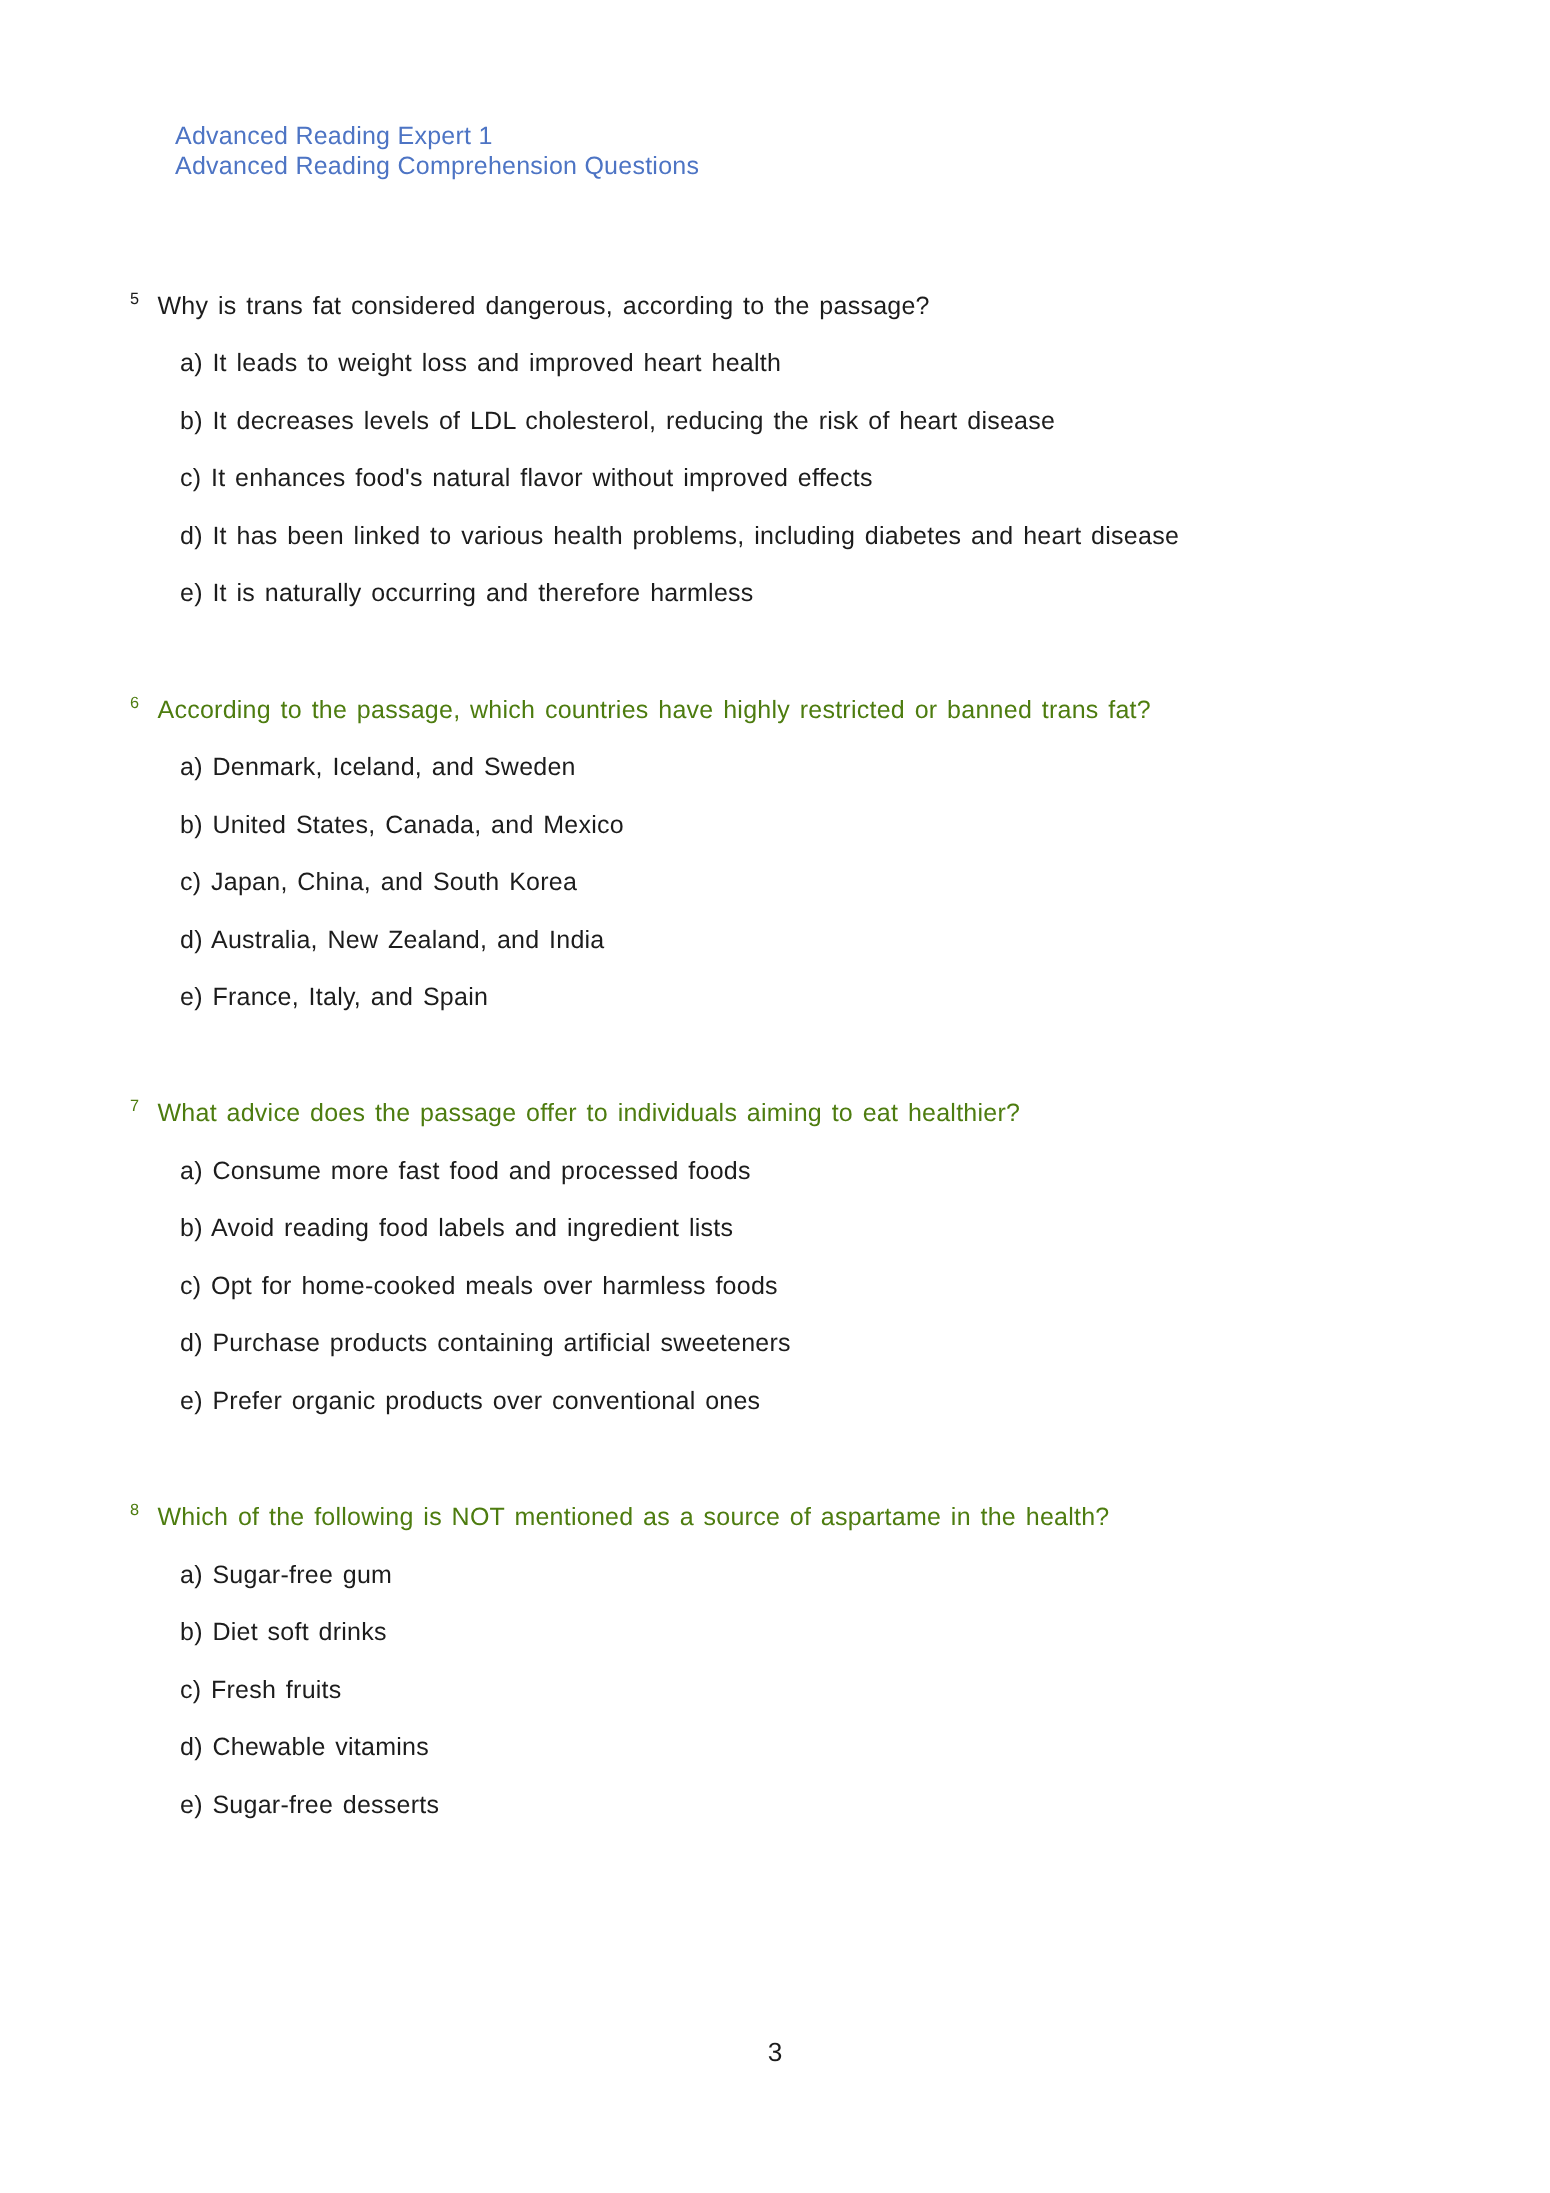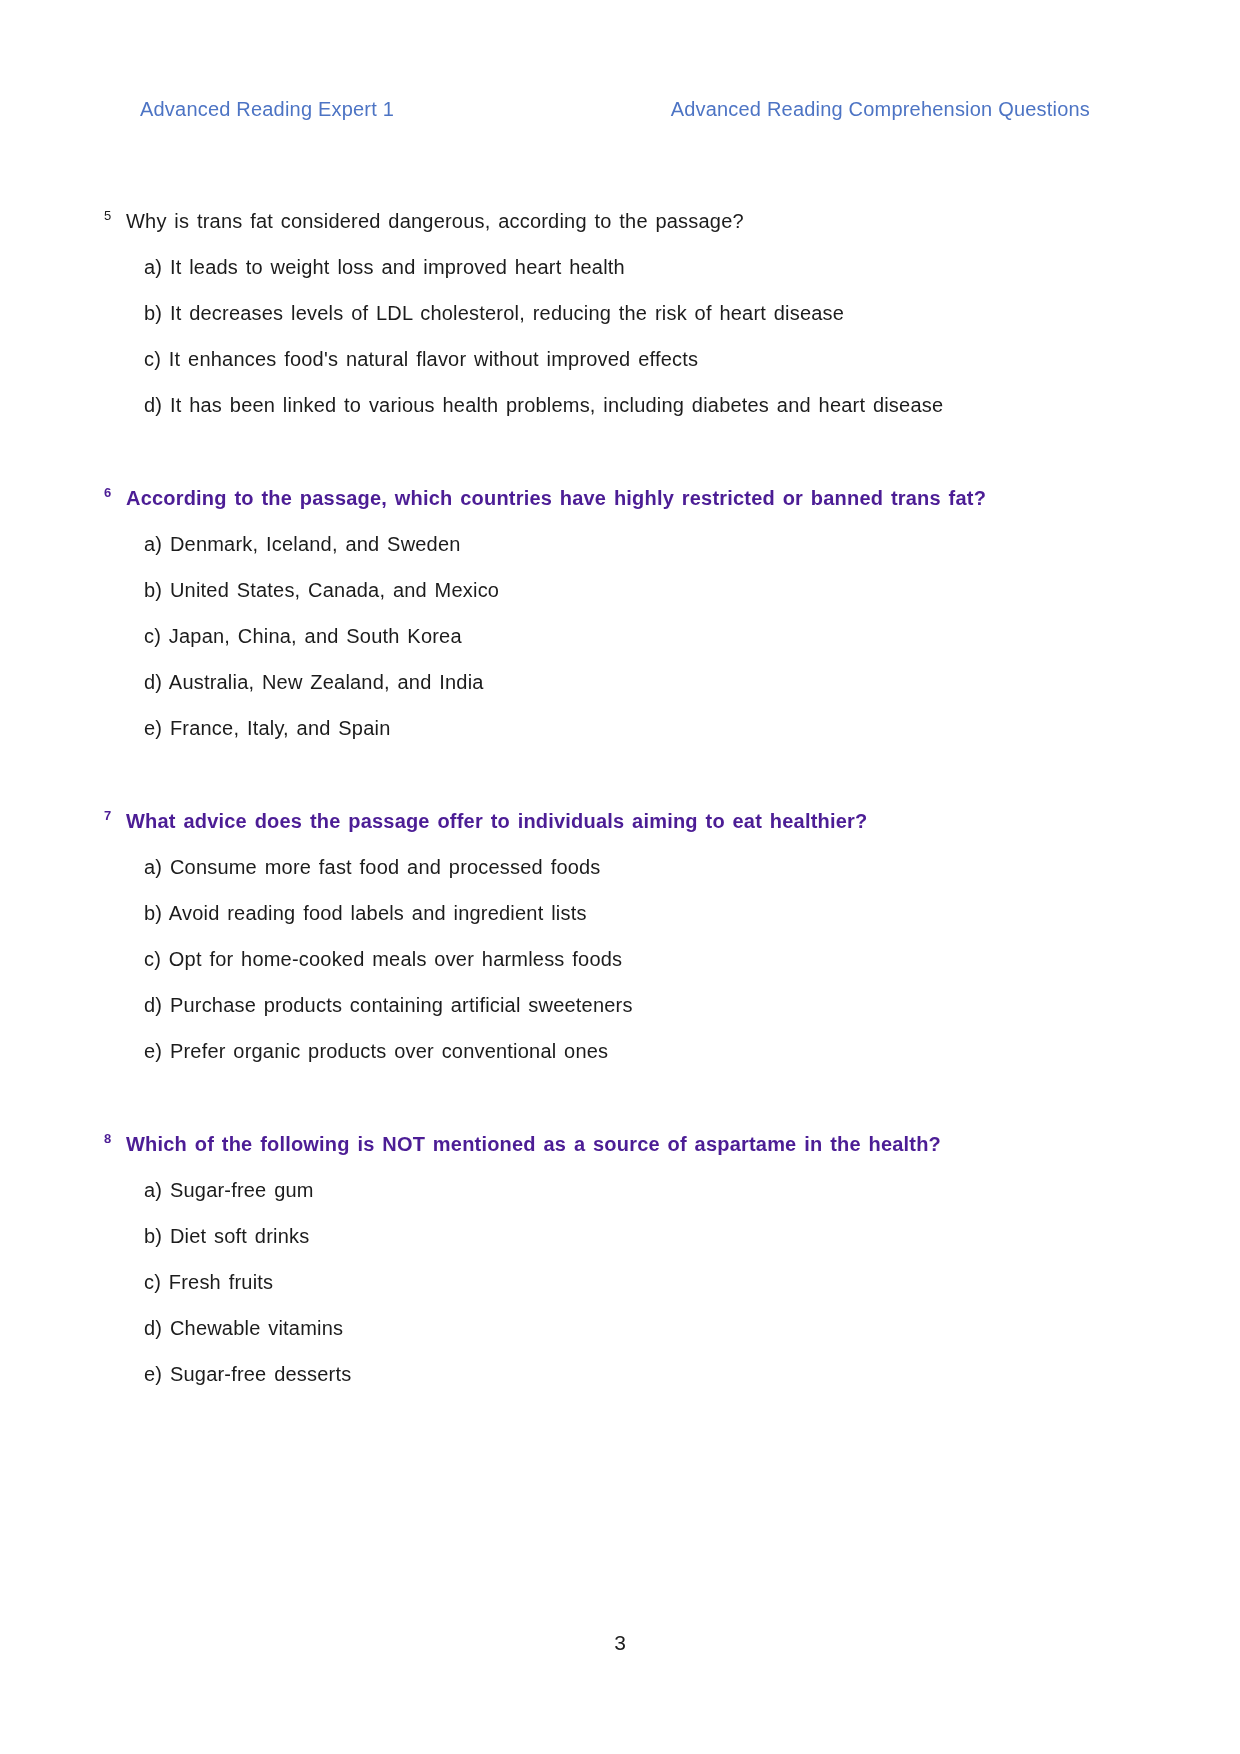--- a/index.html
+++ b/index.html
@@ -18,20 +18,21 @@
     overflow: hidden;
   }
   .page-header {
     display: flex;
     justify-content: space-between;
     padding: 97px 150px 0 140px;
     font-size: 20px;
     line-height: 24px;
     color: var(--header-color);
     letter-spacing: 0.2px;
+    flex-direction: column;
   }
   .questions {
     padding-left: 104px;
     padding-right: 120px;
   }
   .question-block {
     margin-top: 47px;
     font-size: 20px;
     line-height: 46px;
     letter-spacing: 0.2px;
@@ -46,22 +47,22 @@
   .q-num {
     display: inline-block;
     width: 16px;
     font-size: 13px;
     vertical-align: super;
     line-height: 0;
     margin-right: 6px;
   }
   .question-block.bold .q-title,
   .question-block.bold .q-num {
-    font-weight: bold;
-    color: #4c1d95;
+    font-weight: normal;
+    color: #4d7c0f;
   }
   .q-options {
     margin-left: 40px;
   }
   .q-option {
     white-space: nowrap;
   }
   .page-number {
     position: absolute;
     left: 0;
@@ -85,20 +86,21 @@
 
   <div class="questions">
 
     <div class="question-block first">
       <div class="q-title"><span class="q-num">5</span><span>Why is trans fat considered dangerous, according to the passage?</span></div>
       <div class="q-options">
         <div class="q-option">a) It leads to weight loss and improved heart health</div>
         <div class="q-option">b) It decreases levels of LDL cholesterol, reducing the risk of heart disease</div>
         <div class="q-option">c) It enhances food's natural flavor without improved effects</div>
         <div class="q-option">d) It has been linked to various health problems, including diabetes and heart disease</div>
+        <div class="q-option">e) It is naturally occurring and therefore harmless</div>
       </div>
     </div>
 
     <div class="question-block bold">
       <div class="q-title"><span class="q-num">6</span><span>According to the passage, which countries have highly restricted or banned trans fat?</span></div>
       <div class="q-options">
         <div class="q-option">a) Denmark, Iceland, and Sweden</div>
         <div class="q-option">b) United States, Canada, and Mexico</div>
         <div class="q-option">c) Japan, China, and South Korea</div>
         <div class="q-option">d) Australia, New Zealand, and India</div>

